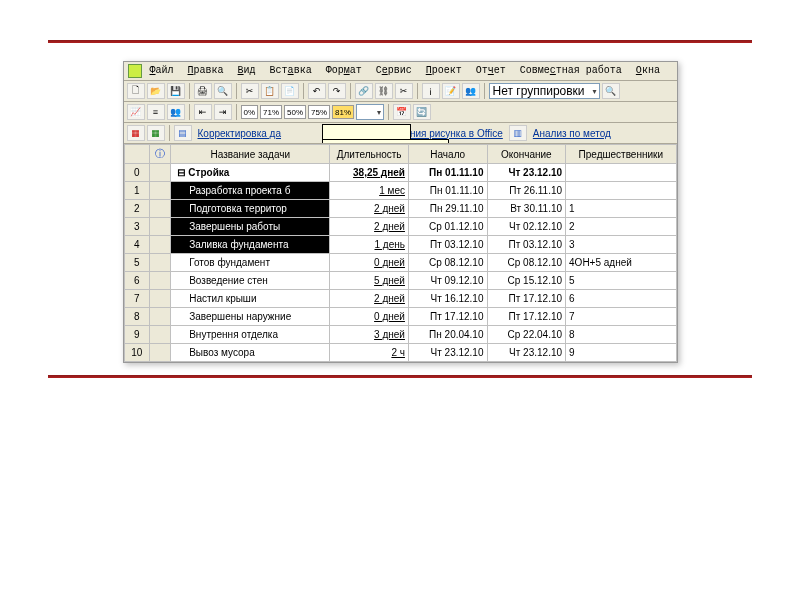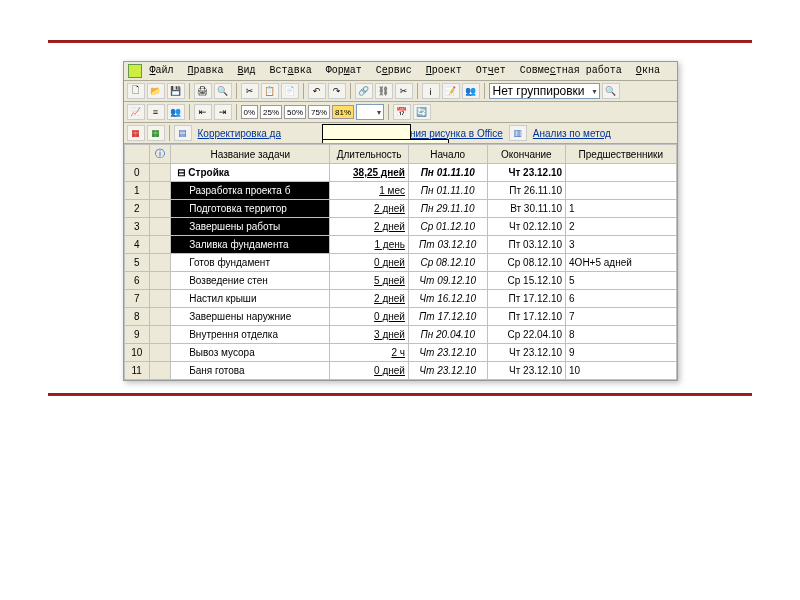--- a/index.html
+++ b/index.html
@@ -25,21 +25,21 @@
   .tooltip { position:absolute; background:#ffffe1; border:1px solid #000; padding:16px 4px; font-size:10px; color:#000; z-index:5;}
   
   .grid { background:#fff; position:relative; }
   .grid table { border-collapse:collapse; width:100%; table-layout:fixed;}
   .grid th, .grid td { border:1px solid #c0c0c0; padding:2px 3px; font-size:10px; height:18px; white-space:nowrap; overflow:hidden; text-overflow:clip;}
   .grid th { background:#ece9d8; font-weight:normal; text-align:center;}
   .rowhdr { background:#ece9d8; text-align:center; width:24px;}
   .info-col { width:20px; background:#ece9d8;}
   .col-name { width:150px; text-align:left;}
   .col-dur { width:74px; text-align:right;text-decoration:underline;}
-  .col-start { width:74px; text-align:center;font-style:italic;}
+  .col-start { width:74px; text-align:right;}
   .col-end { width:74px; text-align:right;}
   .col-pred { width:104px; text-align:left;}
   .taskname { text-align:left; padding-left:18px !important;}
   .summary { font-weight:bold;}
   .inv { background:#000; color:#fff;}
   .shotwrap { position:relative; }
 </style>
 </head>
 <body>
 
@@ -93,21 +93,21 @@
 
     <div class="tb">
       <span class="btn" style="color:#c33">📈</span>
       <span class="btn">≡</span>
       <span class="btn">👥</span>
       <span class="sep"></span>
       <span class="btn">⇤</span>
       <span class="btn">⇥</span>
       <span class="sep"></span>
       <span class="zoom">0%</span>
-      <span class="zoom">25%</span>
+      <span class="zoom">71%</span>
       <span class="zoom">50%</span>
       <span class="zoom">75%</span>
       <span class="zoom" style="background:#fd6">81%</span>
       <span class="combo" style="width:28px"></span>
       <span class="sep"></span>
       <span class="btn">📅</span>
       <span class="btn">🔄</span>
     </div>
 
     <div class="tb" style="position:relative">
@@ -239,29 +239,20 @@
               </tr>
               <tr>
                 <td class="rowhdr">10</td>
                 <td class="info-col"></td>
                 <td class="taskname" style="">Вывоз мусора</td>
                 <td class="col-dur ">2 ч</td>
                 <td class="col-start ">Чт 23.12.10</td>
                 <td class="col-end ">Чт 23.12.10</td>
                 <td class="col-pred">9</td>
               </tr>
-              <tr>
-                <td class="rowhdr">11</td>
-                <td class="info-col"></td>
-                <td class="taskname" style="">Баня готова</td>
-                <td class="col-dur ">0 дней</td>
-                <td class="col-start ">Чт 23.12.10</td>
-                <td class="col-end ">Чт 23.12.10</td>
-                <td class="col-pred">10</td>
-              </tr>
             </tbody>
       </table>
     </div>
   </div>
   </div>
 
   <div class="rule bottom"></div>
 </div>
 
 </body></html>

